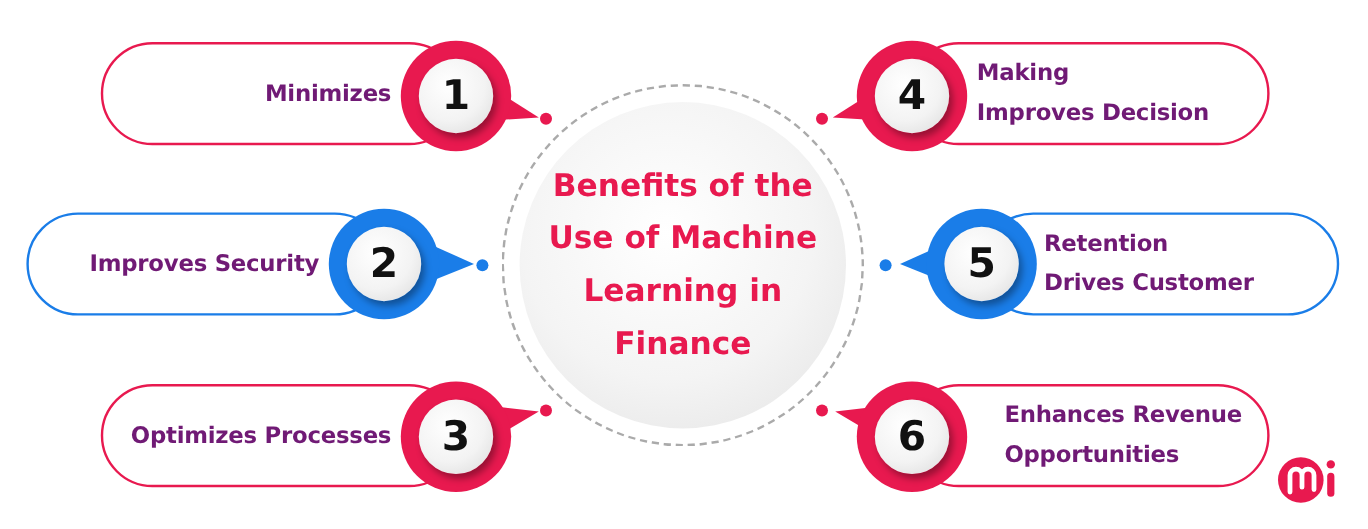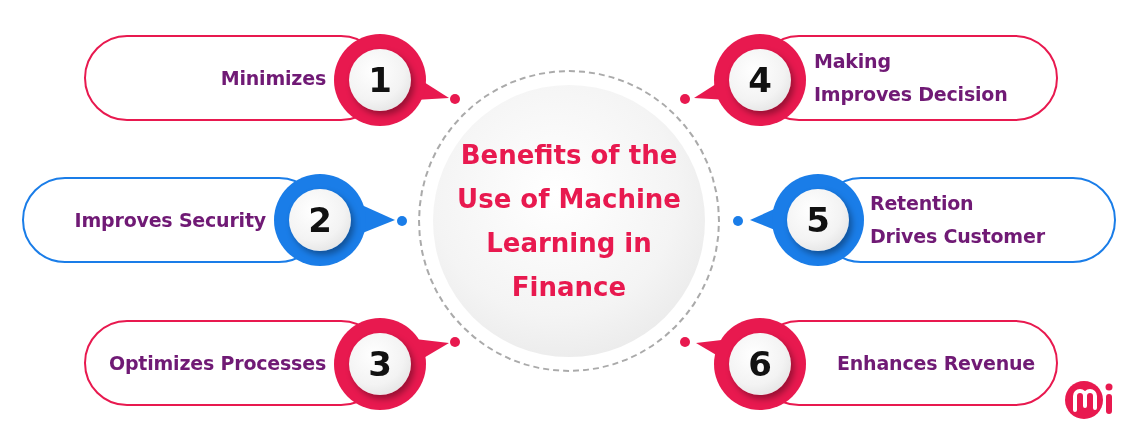--- a/index.html
+++ b/index.html
@@ -101,20 +101,21 @@
 <svg style="left:740px;top:200px;width:50px;height:40px;position:absolute;">
     <polygon points="50,2 10,20 50,36" fill="#1a7de8"></polygon>
   </svg>
 <div class="badge blue" style="left:772px;top:174px;">
   <div class="inner">5</div>
 </div>
 
 <div class="pill red" style="left:756px;top:320px;width:302px;">
   <div class="label left" style="left:56px;width:240px;flex-direction:column;align-items:flex-start;justify-content:center;margin-left:23px;">
     <span>Enhances Revenue</span>
+    <span>Opportunities</span>
   </div>
 </div>
 <svg style="left:690px;top:335px;width:50px;height:50px;position:absolute;">
     <polygon points="40,4 6,8 50,34" fill="#e8194f"></polygon>
   </svg>
 <div class="badge red" style="left:714px;top:318px;">
   <div class="inner">6</div>
 </div>
 
 <svg class="logo" width="56" height="40" viewBox="0 0 56 40">

